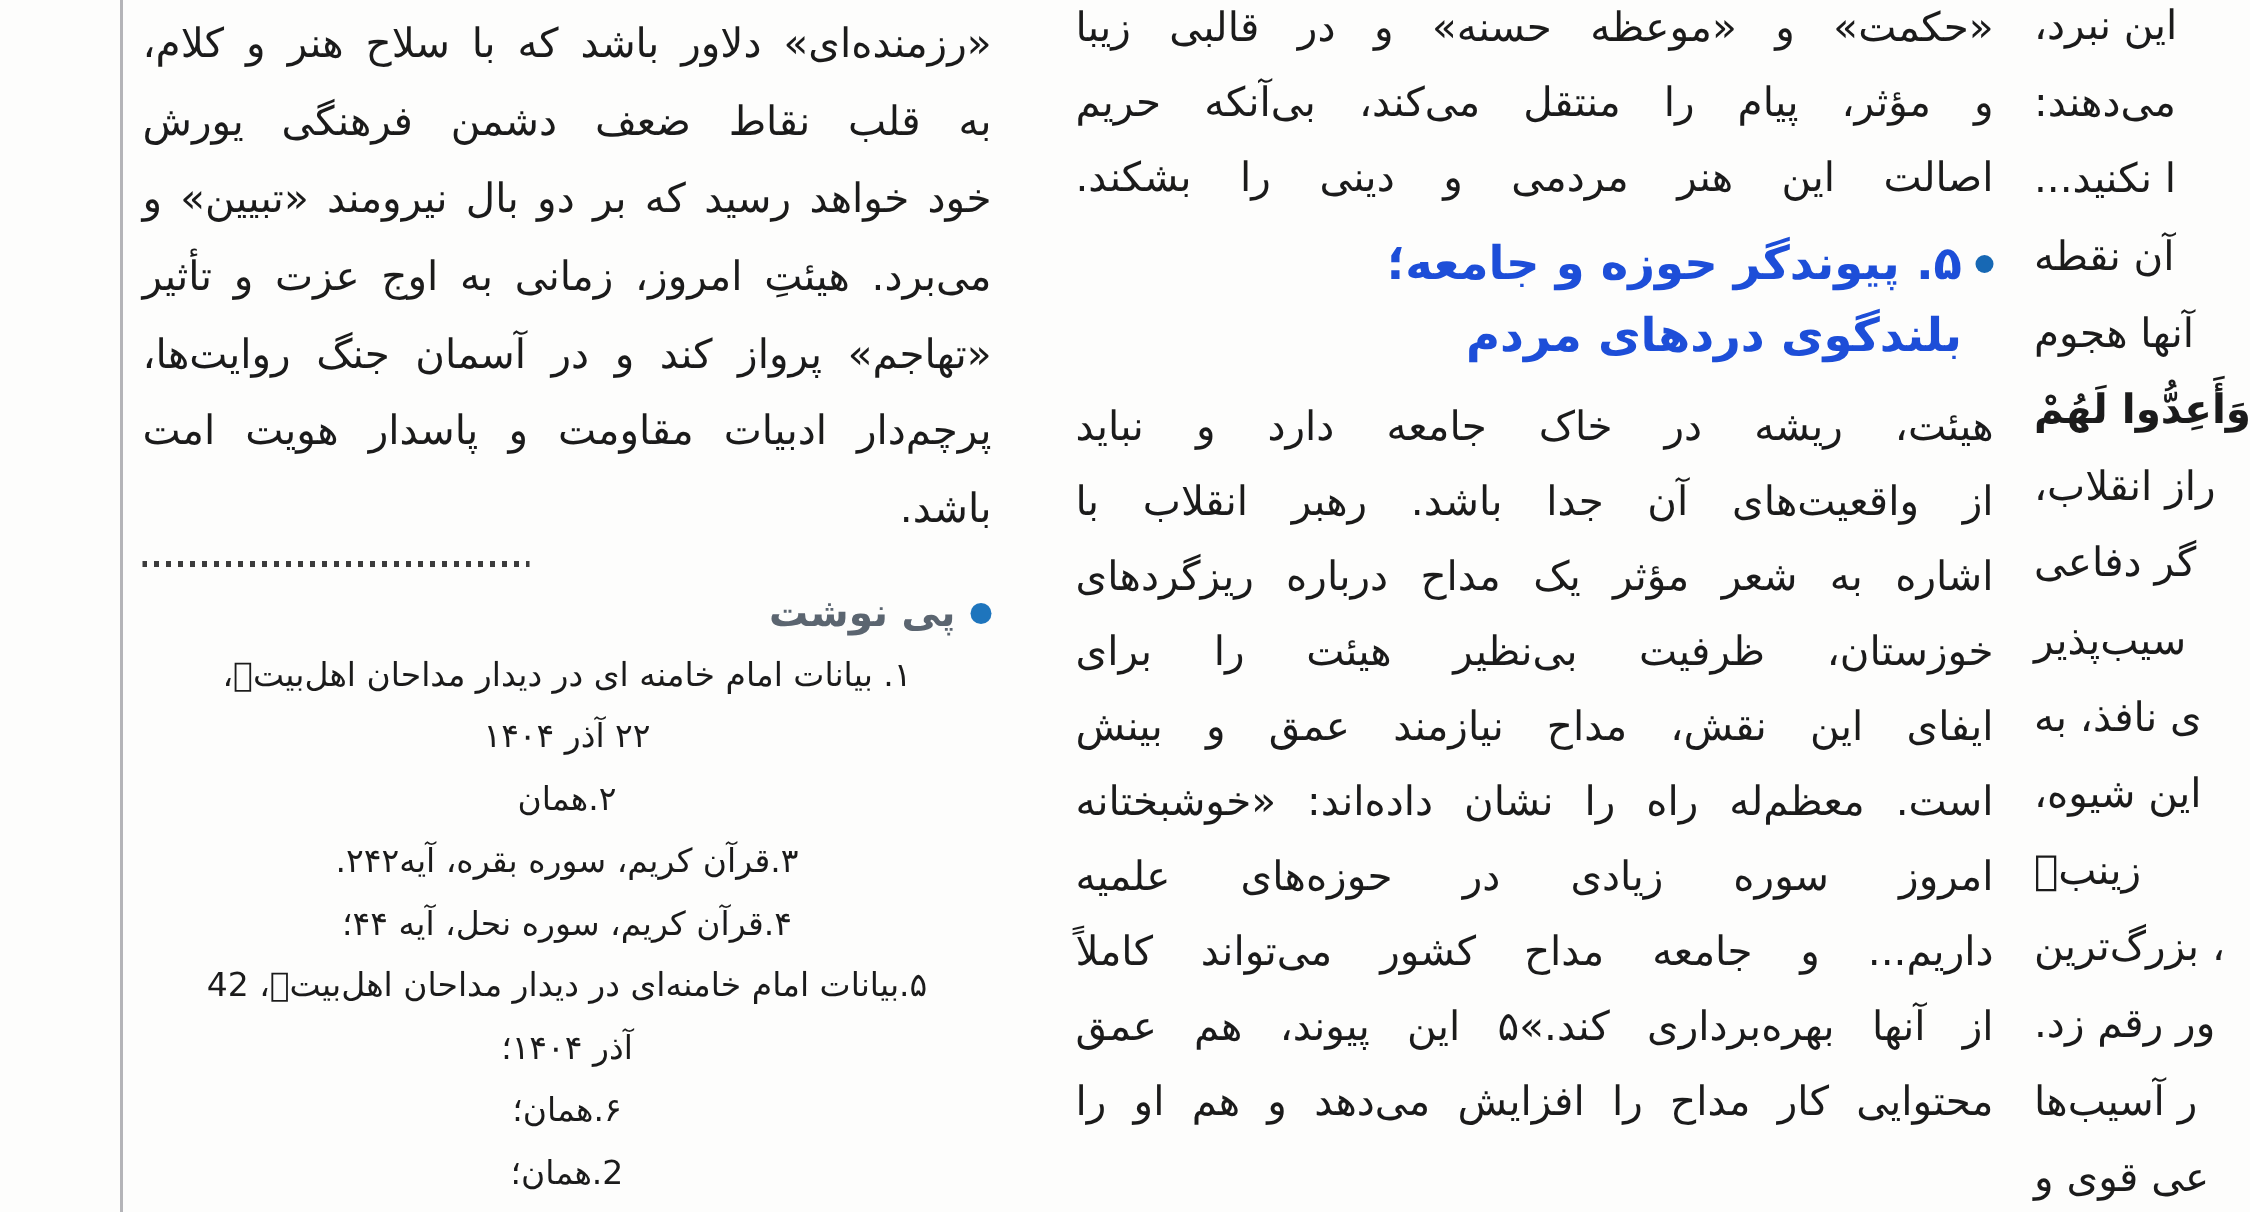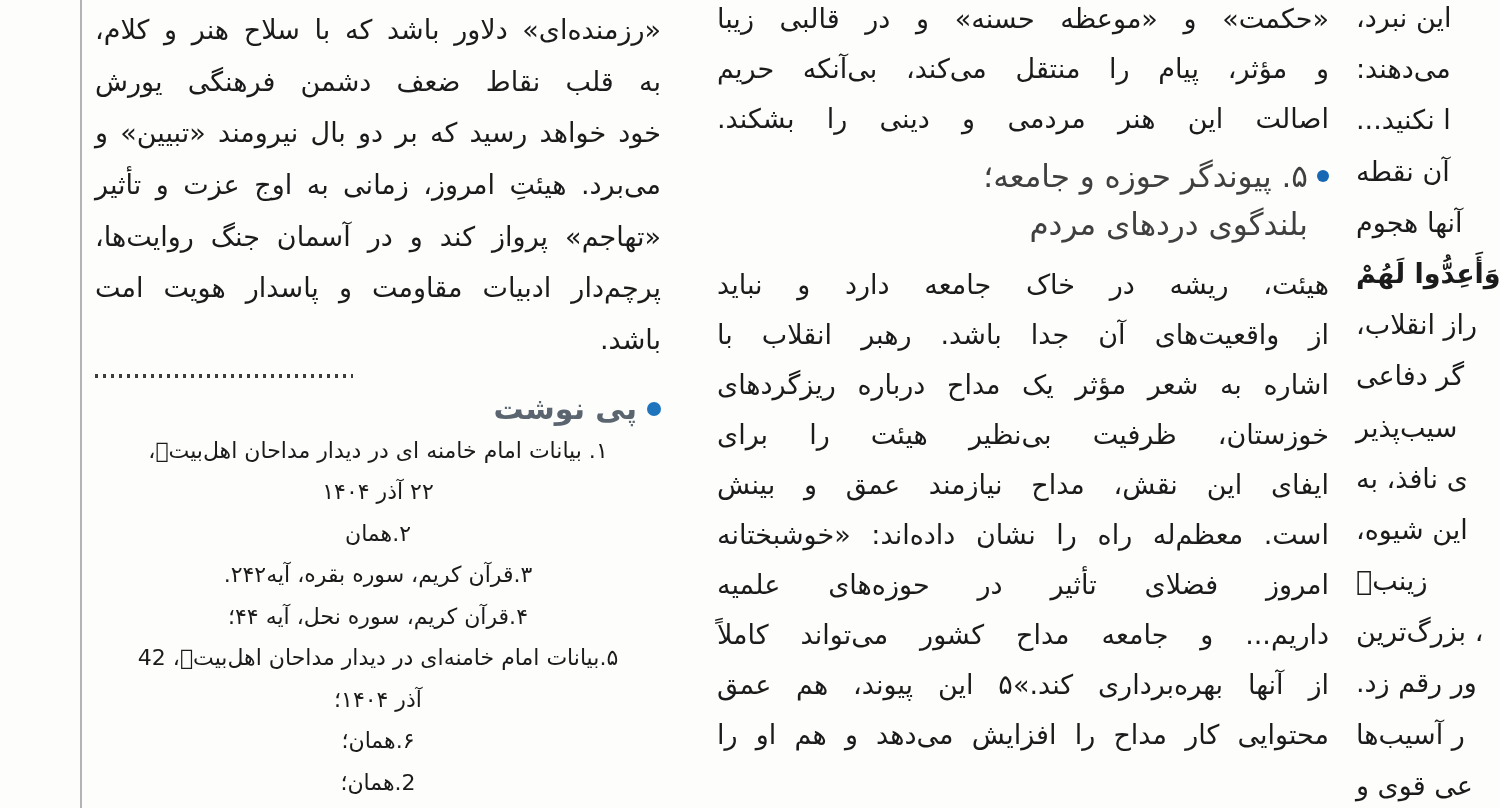--- a/index.html
+++ b/index.html
@@ -27,37 +27,37 @@
     background-image:repeating-linear-gradient(to right,#3c3c3c 0 3px,transparent 3px 8px);
   }
   .footnotes-heading{
     display:flex;align-items:center;justify-content:flex-start;
     margin-top:10px;height:42px;
   }
   .footnotes-heading .bullet{
     width:14px;height:14px;border-radius:50%;background:#1e75bd;margin-left:10px;flex:0 0 auto;
   }
   .footnotes-heading .fh-text{
-    font-size:30px;font-weight:bold;color:#5b6570;line-height:42px;
+    font-size:26px;font-weight:bold;color:#5b6570;line-height:42px;
   }
   .footnote-line{
     font-size:22px;line-height:41.5px;height:41.5px;text-align:center;white-space:nowrap;
   }
   
   .col-mid{left:717px;top:-6px;width:612px;}
   .col-mid .para1 .line:last-child{text-align-last:justify;}
   .section-heading{margin-top:8px;}
   .section-heading .h-line1{
     display:flex;align-items:center;justify-content:flex-start;height:48px;
   }
   .section-heading .bullet{
     width:12px;height:12px;border-radius:50%;background:#1768b4;margin-left:9px;flex:0 0 auto;
   }
   .h-text{
-    font-size:31px;font-weight:normal;color:#404040;line-height:48px;white-space:nowrap;
+    font-size:31px;font-weight:bold;color:#1d4ed8;line-height:48px;white-space:nowrap;
   }
   .section-heading .h-line2{height:48px;text-align:right;padding-right:21px;}
   .col-mid .para2{margin-top:12px;}
   .col-mid .para2 .line{line-height:50px;height:50px;}
   .col-mid .para1 .line{line-height:50px;height:50px;}
   
   .col-right{left:1356px;top:-8px;width:220px;}
   .col-right .line{
     text-align:left;text-align-last:left;line-height:51.2px;height:51.2px;
   }
@@ -116,21 +116,21 @@
     </div>
   </div>
 
   <div class="para2">
       <div class="line">هیئت، ریشه در خاک جامعه دارد و نباید</div>
       <div class="line">از واقعیت‌های آن جدا باشد. رهبر انقلاب با</div>
       <div class="line">اشاره به شعر مؤثر یک مداح درباره ریزگردهای</div>
       <div class="line">خوزستان، ظرفیت بی‌نظیر هیئت را برای</div>
       <div class="line">ایفای این نقش، مداح نیازمند عمق و بینش</div>
       <div class="line">است. معظم‌له راه را نشان داده‌اند: «خوشبختانه</div>
-      <div class="line">امروز فضلای تأثیر در حوزه‌های علمیه</div>
+      <div class="line">امروز سوره زیادی در حوزه‌های علمیه</div>
       <div class="line">داریم... و جامعه مداح کشور می‌تواند کاملاً</div>
       <div class="line">از آنها بهره‌برداری کند.»۵ این پیوند، هم عمق</div>
       <div class="line">محتوایی کار مداح را افزایش می‌دهد و هم او را</div>
     </div>
 </div>
 
 <div class="col col-right">
     <div class="line">این نبرد،</div>
     <div class="line">می‌دهند:</div>
     <div class="line">ا نکنید...</div>

